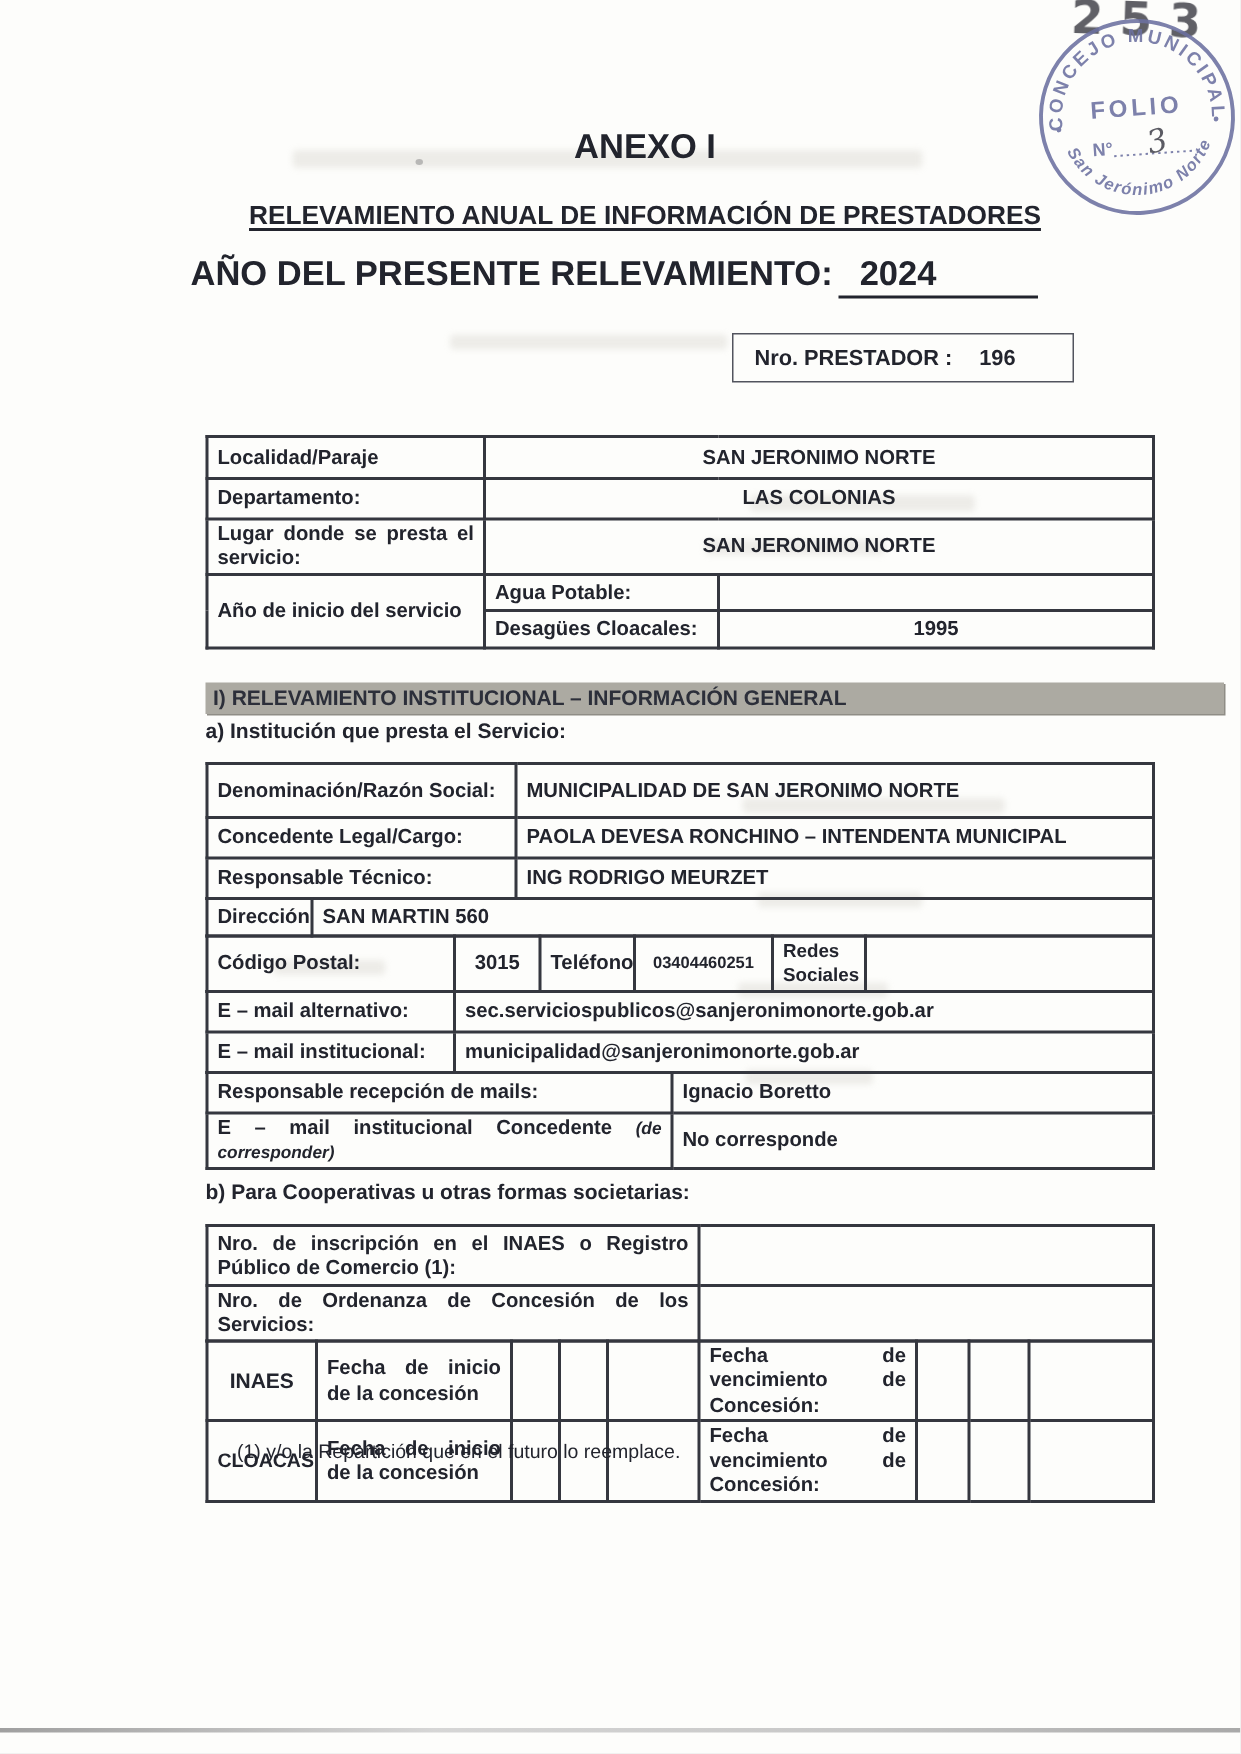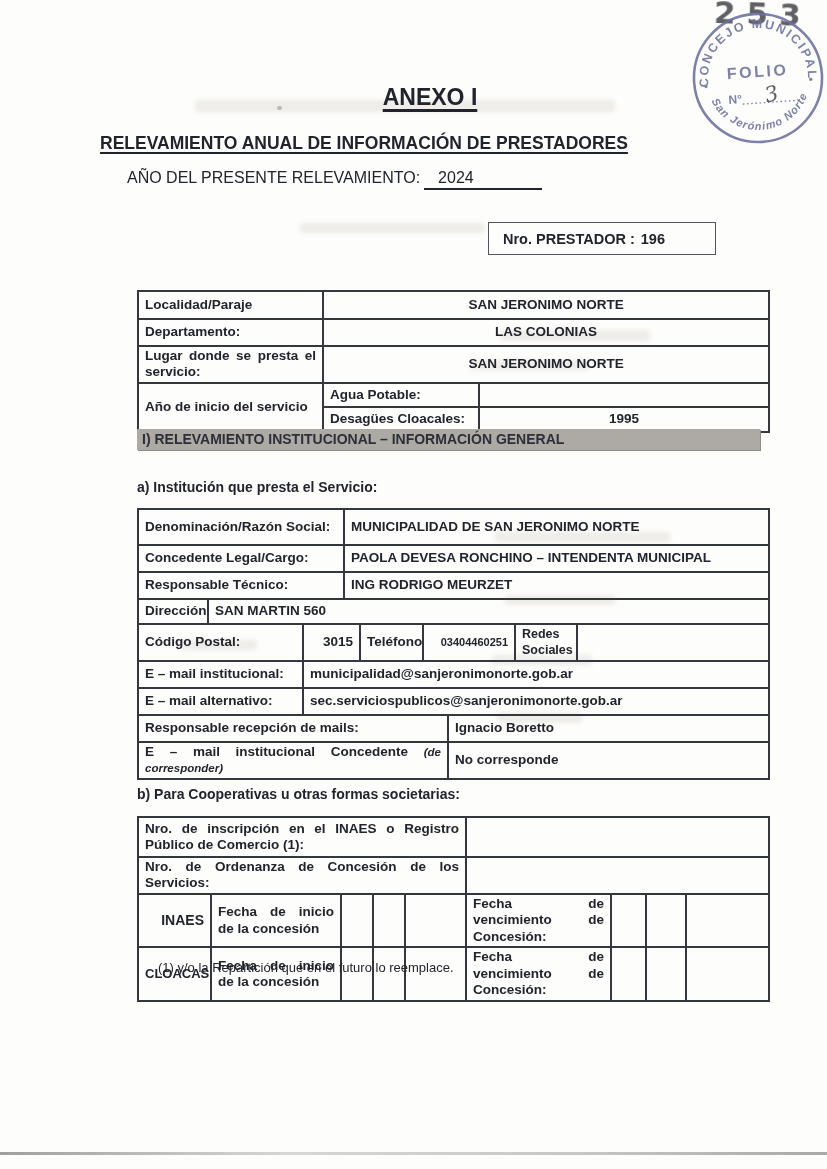--- a/index.html
+++ b/index.html
@@ -15,50 +15,50 @@
     background:linear-gradient(to right,#8f8f8f,#cfcfcf 35%,#bdbdbd 70%,#9a9a9a);opacity:.85;}
   
   .stamp{position:absolute;left:683px;top:3px;width:150px;height:150px;opacity:.88;transform:rotate(-4deg);}
   .hand-number{
     position:absolute;left:714px;top:-4px;width:120px;
     font-family:"DejaVu Sans",sans-serif;font-weight:bold;font-size:31px;
     letter-spacing:11px;color:#3e3e46;opacity:.82;transform:rotate(2deg);filter:blur(.4px);
   }
   
   .title{position:absolute;left:100px;top:84px;width:660px;text-align:center;
-    font-size:23px;font-weight:bold;text-decoration:underline;
+    font-size:23px;font-weight:bold;
     text-decoration-thickness:2.5px;text-underline-offset:4px;}
-  .subtitle{position:absolute;left:100px;top:133px;width:660px;text-align:left;
+  .subtitle{position:absolute;left:100px;top:133px;width:660px;text-align:center;
     font-size:17.5px;font-weight:bold;text-decoration:underline;
     text-decoration-thickness:2px;text-underline-offset:3px;}
-  .year-line{position:absolute;left:127px;top:169px;font-size:16px;font-weight:normal;}
+  .year-line{position:absolute;left:127px;top:169px;font-size:23px;font-weight:bold;}
   .year-value{display:inline-block;border-bottom:2.5px solid #22242d;
     padding:0 68px 1px 14px;margin-left:4px;}
   .prestador-box{position:absolute;left:488px;top:222px;width:228px;height:33px;
     border:1.5px solid #52545e;display:flex;align-items:center;
     font-size:14.5px;font-weight:bold;box-sizing:border-box;padding:0 14px;}
-  .prestador-box .val196{margin-left:auto;margin-right:36px;text-align:right;}
-  
-  .section-bar{position:absolute;left:137px;top:429px;width:623px;height:21px;
+  .prestador-box .val196{margin-left:auto;margin-right:24px;text-align:right;}
+  
+  .section-bar{position:absolute;left:137px;top:455px;width:679px;height:21px;
     background:#acaaa2;color:#2c2f3a;font-size:14px;font-weight:bold;
     box-sizing:border-box;padding:2px 5px;box-shadow:1px 1px 0 #8f8d86;}
   .sub-label{position:absolute;left:137px;font-size:14px;font-weight:bold;}
   .footnote{position:absolute;left:158px;top:960px;font-size:13px;}
   
   .tbl-wrap{position:absolute;left:137px;width:631px;}
   table.doc{border-collapse:collapse;table-layout:fixed;width:631px;}
   table.doc.joined{margin-top:-2px;}
   table.doc td{border:2px solid #35373f;padding:1px 6px;font-size:13.5px;
     font-weight:bold;vertical-align:middle;line-height:1.22;overflow:hidden;
     box-sizing:border-box;background:transparent;}
   td.val{font-weight:bold;margin-left:47px;}
   td.val-reg{font-weight:normal;text-align:center;}
   td.just{text-align:justify;margin-left:13px;}
   td.small{font-size:11px;line-height:1.15;padding:1px 4px;}
-  td.ctr{text-align:right;}
+  td.ctr{text-align:center;}
   .note{font-style:italic;font-size:11.5px;font-weight:bold;}
 </style>
 </head>
 <body>
 
 <div class="page">
 
   <div class="smudge" style="left:195px;top:100px;width:420px;height:12px;"></div>
   <div class="smudge" style="left:300px;top:223px;width:185px;height:10px;"></div>
   <div class="smudge" style="left:500px;top:330px;width:150px;height:11px;"></div>
@@ -190,26 +190,26 @@
       </tr>
     </tbody>
       </table>
     <table class="doc joined">
       <colgroup>
           <col style="width:165px">
           <col style="width:466px">
         </colgroup>
       <tbody>
           <tr style="height:27px">
+        <td>E – mail alternativo:</td>
+        <td class="val">sec.serviciospublicos@sanjeronimonorte.gob.ar</td>
+      </tr>
+      <tr style="height:27px">
         <td>E – mail institucional:</td>
         <td class="val">municipalidad@sanjeronimonorte.gob.ar</td>
-      </tr>
-      <tr style="height:27px">
-        <td>E – mail alternativo:</td>
-        <td class="val">sec.serviciospublicos@sanjeronimonorte.gob.ar</td>
       </tr>
     </tbody>
       </table>
     <table class="doc joined">
       <colgroup>
           <col style="width:310px">
           <col style="width:321px">
         </colgroup>
       <tbody>
           <tr style="height:27px">

